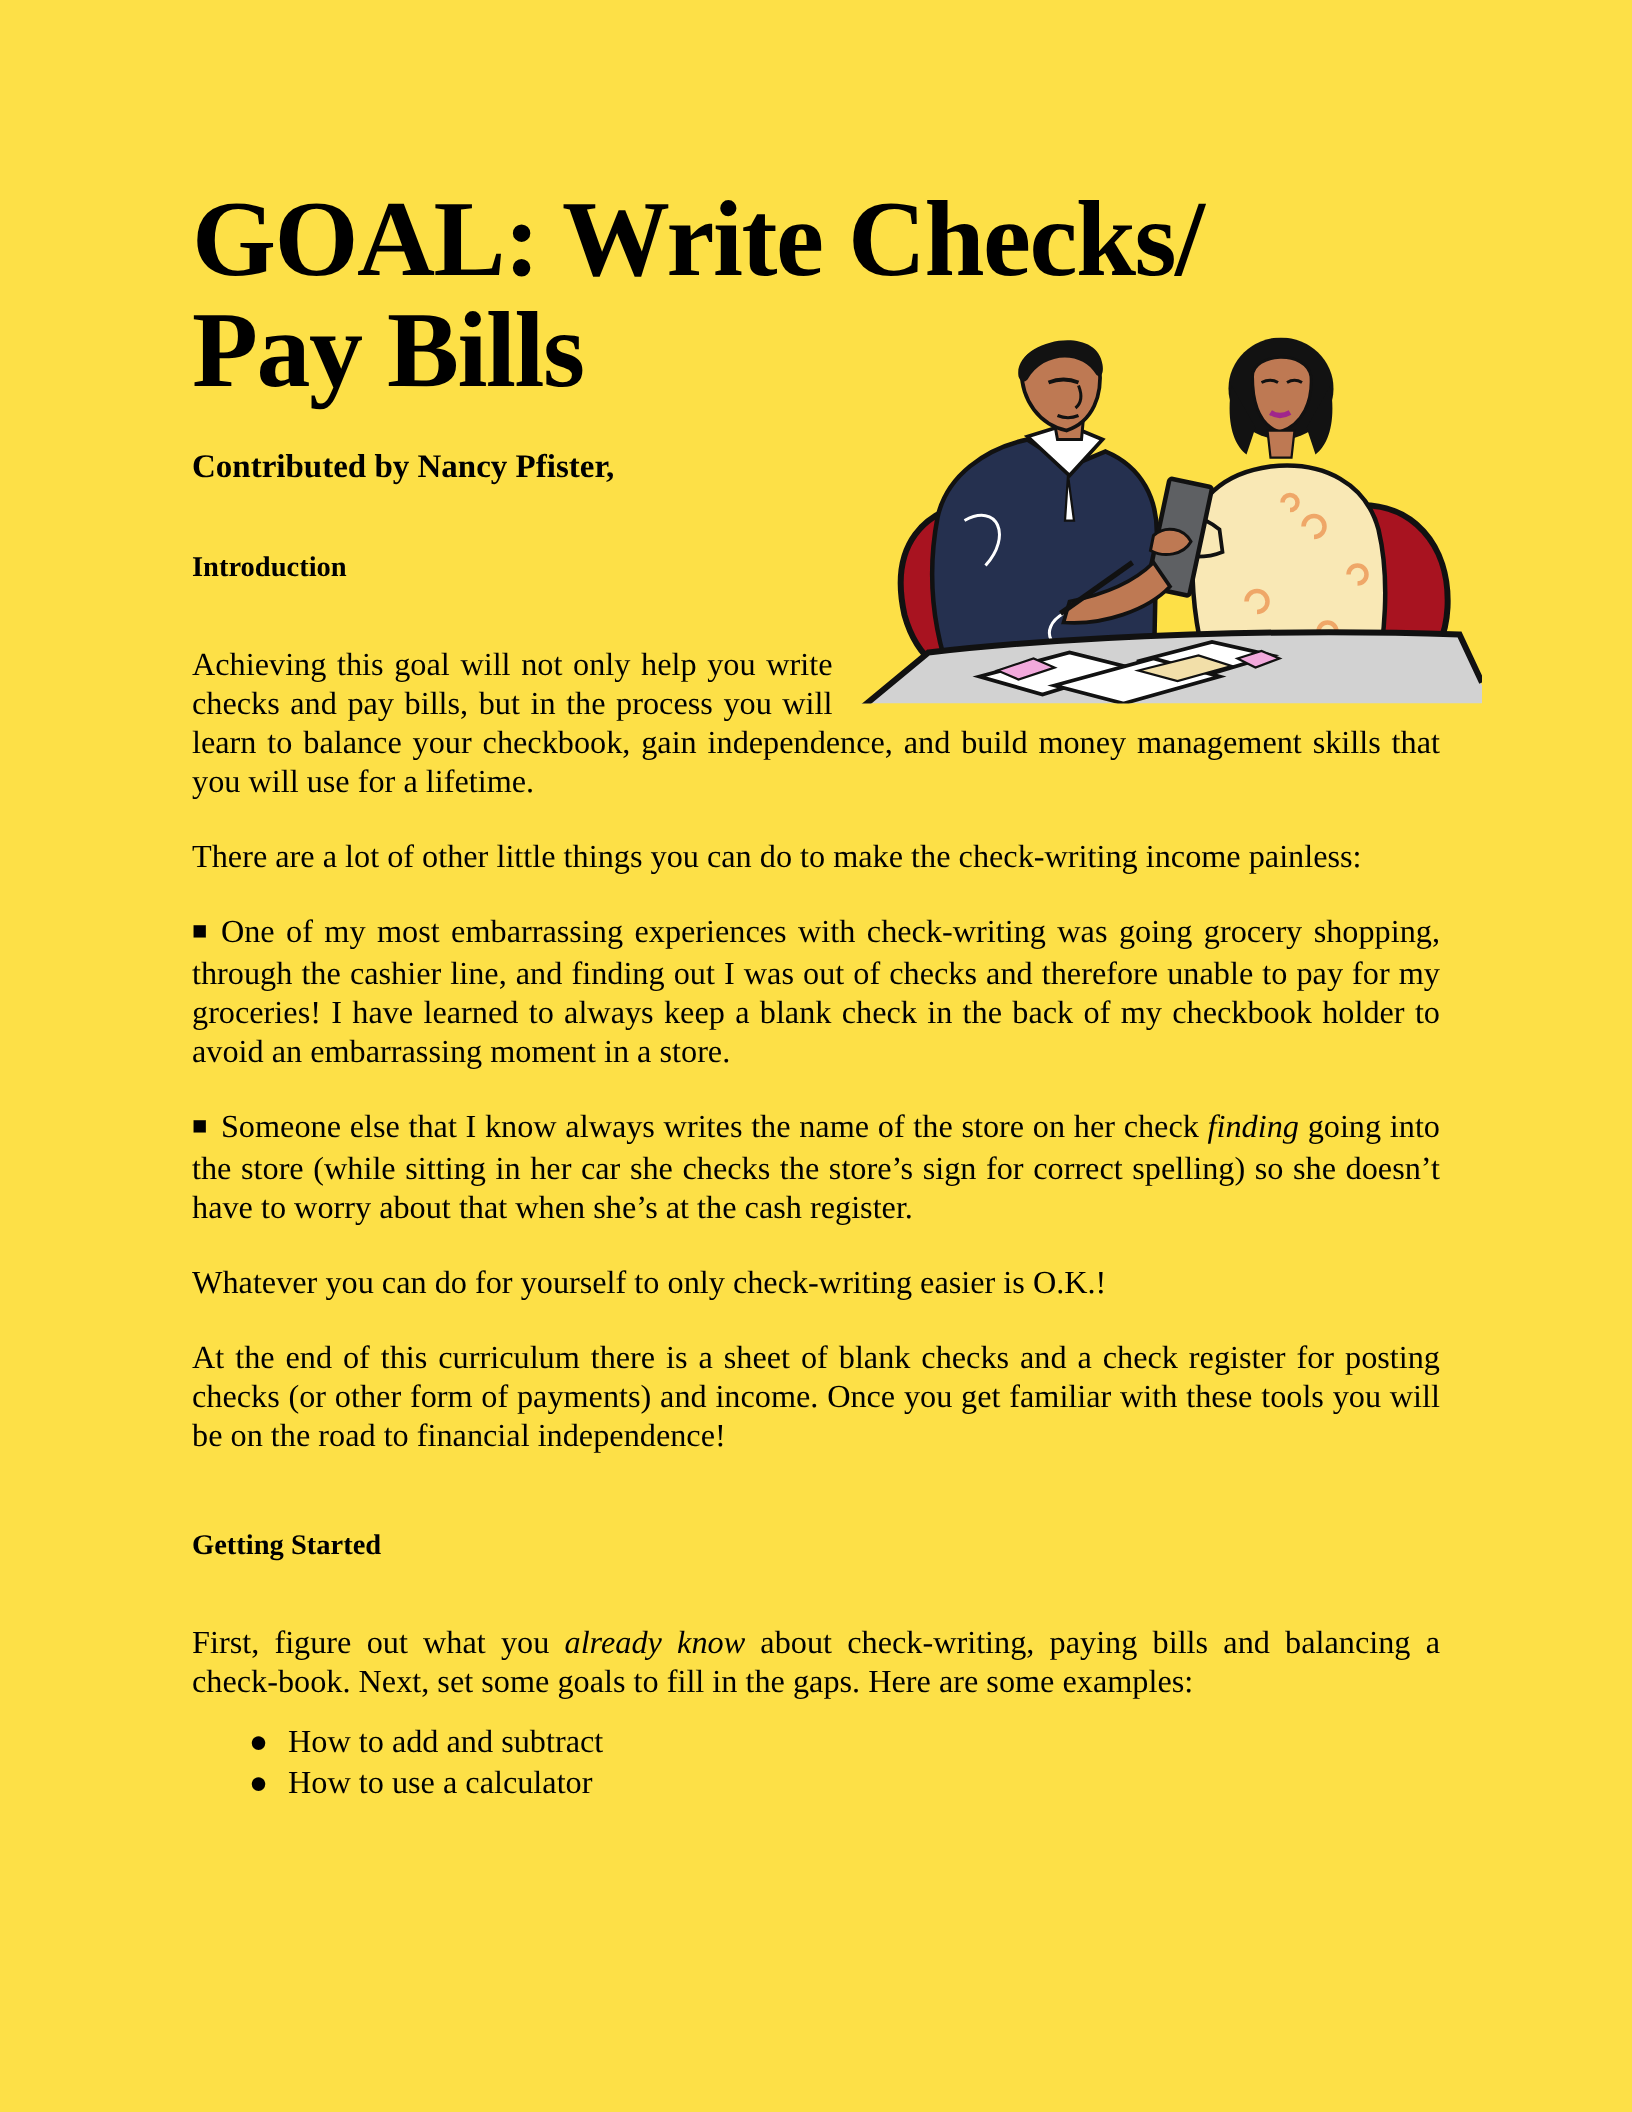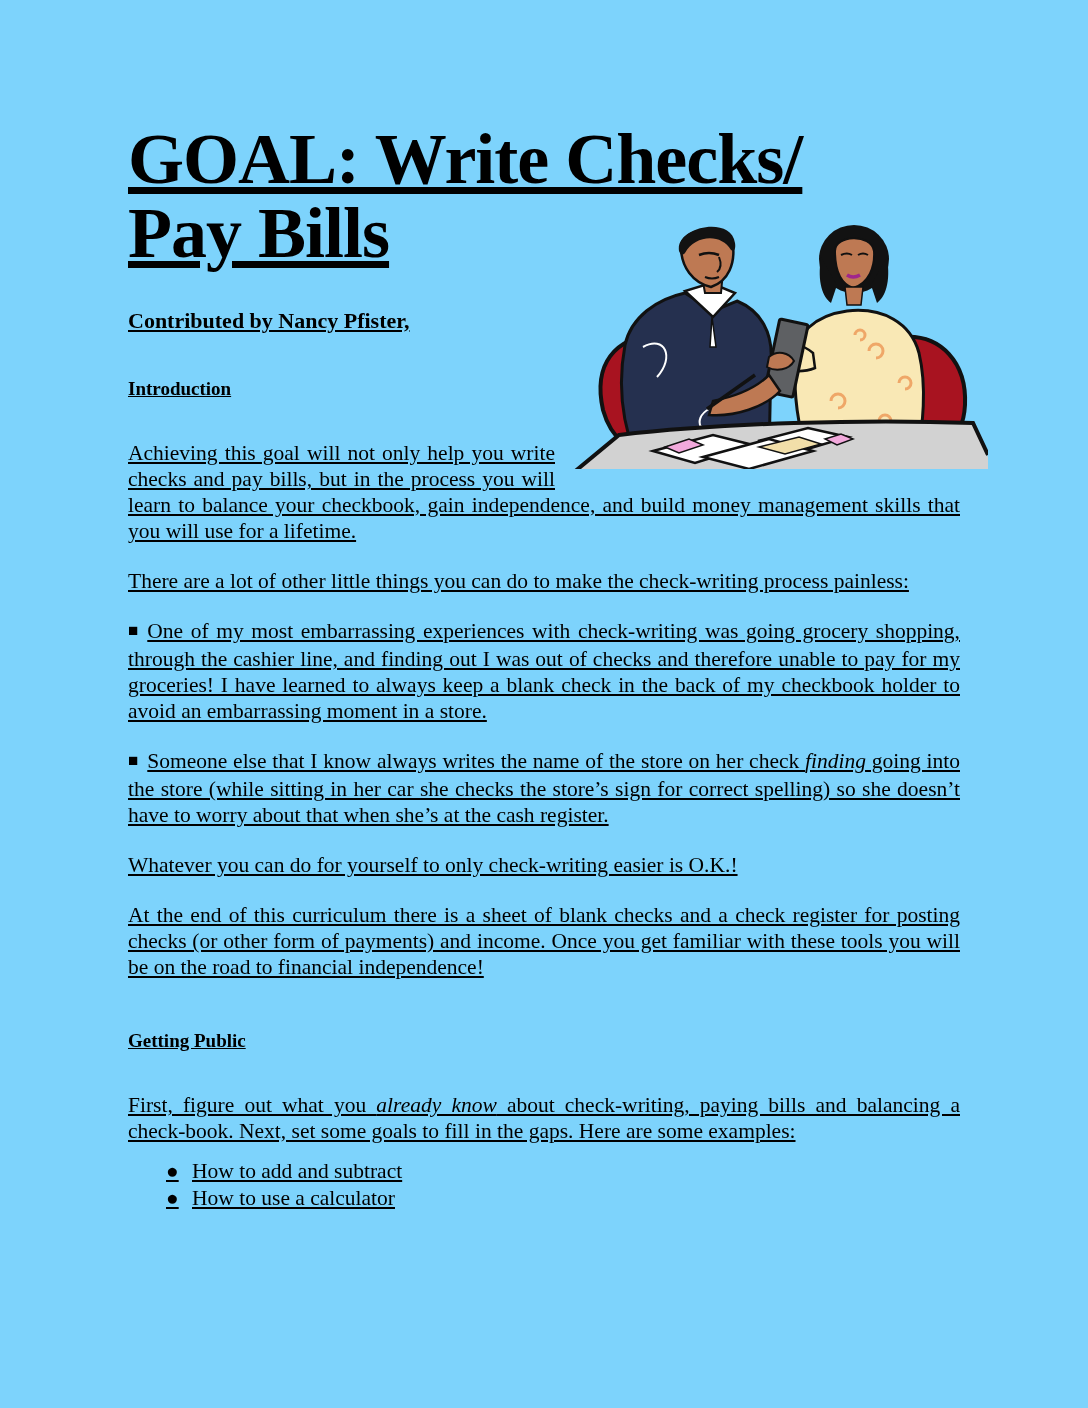--- a/index.html
+++ b/index.html
@@ -1,41 +1,40 @@
 <!DOCTYPE html>
 <html><head>
 <meta charset="utf-8">
 <style>
   html,body { margin:0; padding:0; background:#888; }
   .page {
     position:relative;
     width:1088px; height:1408px;
     margin:0 auto;
-    background:#7dd3fc;
+    background:#fde047;
     font-family:"Liberation Serif","DejaVu Serif",serif;
     color:#000;
     overflow:hidden;
-    text-decoration:underline;
   }
   .content { padding:0 128px; }
   .doc-title {
     margin:122px 0 0 0;
     font-size:72px; line-height:74px; font-weight:bold;
     letter-spacing:-1px;
   }
   .doc-title span { display:block; }
   .illustration-float {
     float:right;
     width:433px; height:244px;
     margin:-45px -28px 8px 0;
     position:relative;
   }
   .illustration-float svg { position:absolute; top:0; right:0; }
   .contributor {
-    margin:34px 0 0 0;
+    margin:24px 0 0 0;
     font-size:22px; line-height:34px; font-weight:bold;
   }
   .contributor span { display:block; }
   .section-heading {
     margin:36px 0 0 0;
     font-size:19px; line-height:30px; font-weight:bold;
   }
   .gs-heading { margin-top:46px; }
   p.body {
     margin:24px 0 0 0;
@@ -128,32 +127,32 @@
     </div>
 
     <p class="contributor">
       <span>Contributed by Nancy Pfister,</span>
     </p>
 
     <h2 class="section-heading">Introduction</h2>
 
     <p class="body">Achieving this goal will not only help you write checks and pay bills, but in the process you will learn to balance your checkbook, gain independence, and build money management skills that you will use for a lifetime.</p>
 
-    <p class="body">There are a lot of other little things you can do to make the check-writing process painless:</p>
+    <p class="body">There are a lot of other little things you can do to make the check-writing income painless:</p>
 
     <p class="body"><span class="sq">■</span><span>One of my most embarrassing experiences with check-writing was going grocery shopping, through the cashier line, and finding out I was out of checks and therefore unable to pay for my groceries!   I have learned to always keep a blank check in the back of my checkbook holder to avoid an embarrassing moment in a store.</span></p>
 
     <p class="body"><span class="sq">■</span><span>Someone else that I know always writes the name of the store on her check </span><span class="em">finding</span><span> going into the store (while sitting in her car she checks the store’s sign for correct spelling) so she doesn’t have to worry about that when she’s at the cash register.</span></p>
 
 
     <p class="body">Whatever you can do for yourself to only check-writing easier is O.K.!</p>
 
     <p class="body">At the end of this curriculum there is a sheet of blank checks and a check register for posting checks (or other form of payments) and income.  Once you get familiar with these tools you will be on the road to financial independence!</p>
 
-    <h2 class="section-heading gs-heading">Getting Public</h2>
+    <h2 class="section-heading gs-heading">Getting Started</h2>
 
     <p class="body"><span>First, figure out what you </span><span class="em">already know</span><span> about check-writing, paying bills and balancing a check-book.  Next, set some goals to fill in the gaps.  Here are some examples:</span></p>
 
     <div class="bullet-list">
       <div class="li">
         <span class="dot">●</span>
         <span>How to add and subtract</span>
       </div>
       <div class="li">
         <span class="dot">●</span>

